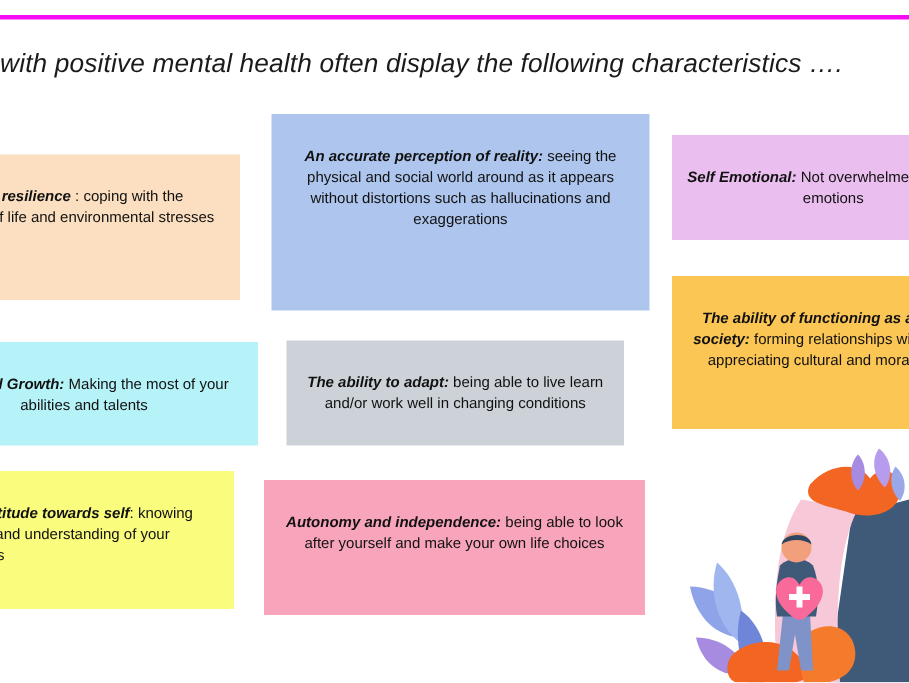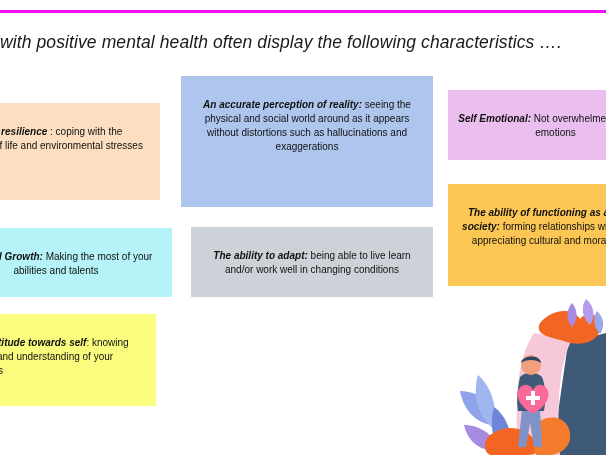--- a/index.html
+++ b/index.html
@@ -76,21 +76,21 @@
   }
   #card-selfreg {
     left: 448px; top: 90px;  width: 215px; height: 70px;
     background: #eabfef;
   }
   #card-growth {
     left: -60px; top: 228px; width: 232px; height: 69px;
     background: #b6f3f8;
   }
   #card-adapt {
-    left: 191px; top: 227px; width: 242px; height: 70px;
+    left: 191px; top: 227px; width: 225px; height: 70px;
     background: #cdd2d8;
   }
   #card-society {
     left: 448px; top: 184px; width: 215px; height: 102px;
     background: #fcc655;
   }
   #card-attitude {
     left: -64px; top: 314px; width: 220px; height: 92px;
     background: #fafc7e;
     text-align: left;
@@ -141,20 +141,23 @@
   </div>
 
   <div class="card" id="card-society">
     <span class="lead">The ability of functioning as a part of society:</span><span> forming relationships with others, appreciating cultural and moral norms</span>
   </div>
 
   <div class="card" id="card-attitude">
     <span class="lead">Positive attitude towards self</span><span>: knowing your value and understanding of your weaknesses</span>
   </div>
 
+  <div class="card" id="card-autonomy">
+    <span class="lead">Autonomy and independence:</span><span> being able to look after yourself and make your own life choices</span>
+  </div>
 
   <svg id="illustration" viewBox="0 0 150 160">
 
     <path d="M112 48 L150 38 L150 160 L96 160 Z" fill="#3f5a78"></path>
 
     <path d="M78 38 C63 62 58 92 62 160 L104 160 C100 104 104 68 116 44 Z" fill="#f7c9d8"></path>
 
     <path d="M84 28 C96 14 116 12 124 24 C132 14 146 20 144 34 C142 48 122 52 108 46 C94 42 78 40 84 28 Z" fill="#f26522"></path>
 
     <path d="M116 8 C122 14 122 26 116 32 C110 26 110 14 116 8 Z" fill="#a78be0"></path>

